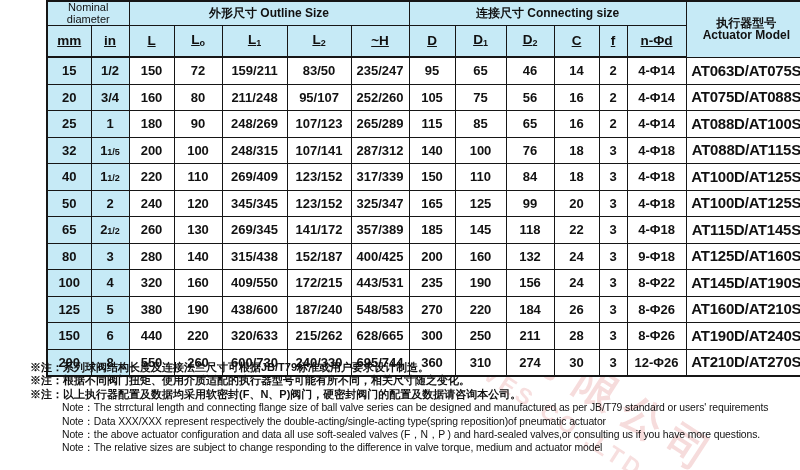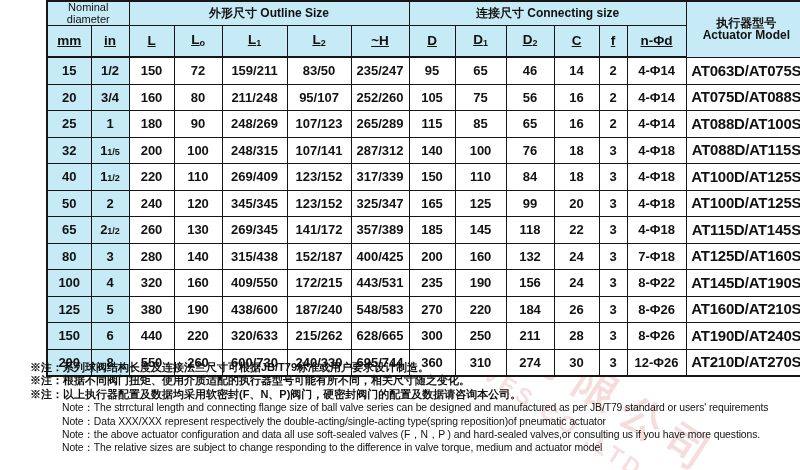--- a/index.html
+++ b/index.html
@@ -219,21 +219,21 @@
           <td class="thickleft">280</td>
           <td>140</td>
           <td>315/438</td>
           <td>152/187</td>
           <td>400/425</td>
           <td>200</td>
           <td>160</td>
           <td>132</td>
           <td>24</td>
           <td>3</td>
-          <td>7-Φ18</td>
+          <td>9-Φ18</td>
           <td class="act">AT125D/AT160S</td>
         </tr>
         <tr>
           <td class="blue">100</td>
           <td class="blue">4</td>
           <td class="thickleft">320</td>
           <td>160</td>
           <td>409/550</td>
           <td>172/215</td>
           <td>443/531</td>

